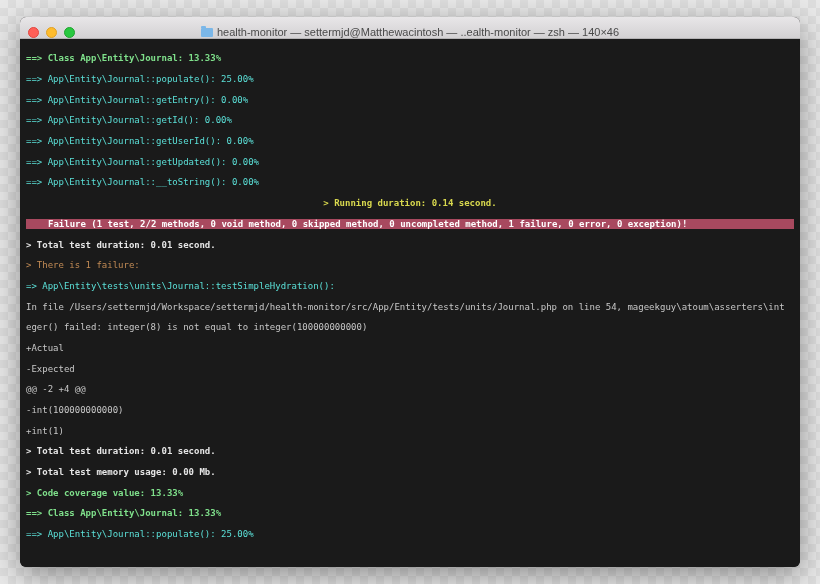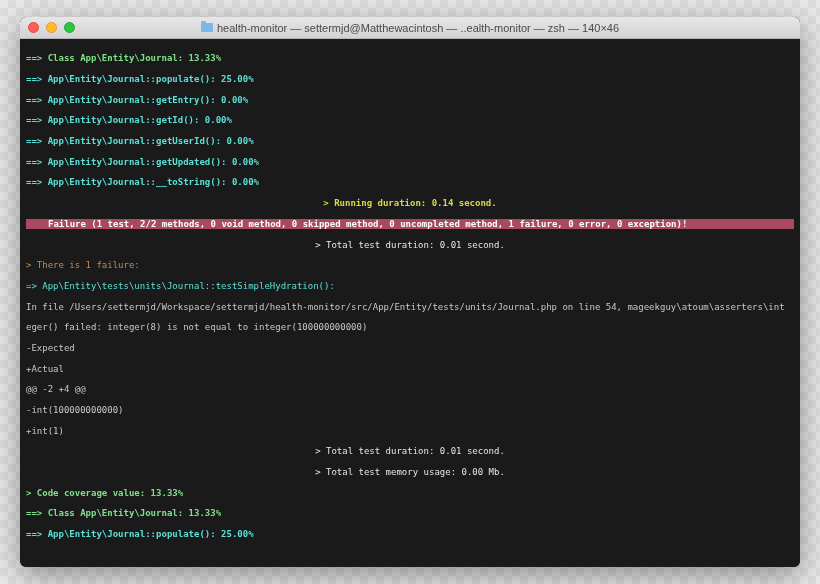--- a/index.html
+++ b/index.html
@@ -27,21 +27,21 @@
     box-shadow: 0 8px 30px rgba(0,0,0,.4);
     display: flex;
     flex-direction: column;
     overflow: hidden;
   }
   .titlebar {
     height: 22px;
     background: linear-gradient(#e8e6e8,#d3d1d3);
     border-bottom: 1px solid #b5b3b5;
     display: flex;
-    align-items: center;
+    align-items: flex-end;
     padding: 0 8px;
     position: relative;
   }
   .traffic { display: flex; gap: 7px; }
   .dot { width: 11px; height: 11px; border-radius: 50%; }
   .dot.red { background:#ff5f57; border:1px solid #e24640;}
   .dot.yel { background:#febc2e; border:1px solid #e1a124;}
   .dot.grn { background:#28c840; border:1px solid #1fa52f;}
   .ttl {
     position:absolute; left:0; right:0; text-align:center;
@@ -64,25 +64,25 @@
     padding: 4px 6px 2px 6px;
     font-family: "Menlo","Consolas",monospace;
     font-size: 9px;
     line-height: 1.15;
     color:#cfcfcf;
     overflow:hidden;
     white-space: pre;
     border-radius: 6px;
   }
   .term div { white-space: pre; }
-  .cyan  { color:#5be0d8; font-weight:bold; }
+  .cyan  { color:#5be0d8; font-weight:normal; }
   .cyan2 { color:#5be0d8; }
   .green { color:#7fe08b; font-weight:bold; }
   .yellow{ color:#d8d84e; font-weight:bold;text-align:center; }
-  .white { color:#e6e6e6; font-weight:normal;text-align:center; }
+  .white { color:#e6e6e6; font-weight:bold; }
   .plain { color:#c8c8c8; }
   .magentabar { background:#a8495f; color:#ffffff; font-weight:bold; display:block;padding-left:22px; }
   .autumn { color:#c28b55; font-weight:normal; }
 </style>
 </head>
 <body>
 
 <div class="window">
   <div class="titlebar">
     <div class="traffic">
@@ -104,22 +104,22 @@
 <div class="cyan">==&gt; App\Entity\Journal::getUserId(): 0.00%</div>
 <div class="cyan">==&gt; App\Entity\Journal::getUpdated(): 0.00%</div>
 <div class="cyan">==&gt; App\Entity\Journal::__toString(): 0.00%</div>
 <div class="yellow">&gt; Running duration: 0.14 second.</div>
 <div class="magentabar">Failure (1 test, 2/2 methods, 0 void method, 0 skipped method, 0 uncompleted method, 1 failure, 0 error, 0 exception)!</div>
 <div class="white">&gt; Total test duration: 0.01 second.</div>
 <div class="autumn">&gt; There is 1 failure:</div>
 <div class="cyan2">=&gt; App\Entity\tests\units\Journal::testSimpleHydration():</div>
 <div class="plain">In file /Users/settermjd/Workspace/settermjd/health-monitor/src/App/Entity/tests/units/Journal.php on line 54, mageekguy\atoum\asserters\int</div>
 <div class="plain">eger() failed: integer(8) is not equal to integer(100000000000)</div>
+<div class="plain">+Actual</div>
 <div class="plain">-Expected</div>
-<div class="plain">+Actual</div>
 <div class="plain">@@ -2 +4 @@</div>
 <div class="plain">-int(100000000000)</div>
 <div class="plain">+int(1)</div>
 <div class="white">&gt; Total test duration: 0.01 second.</div>
 <div class="white">&gt; Total test memory usage: 0.00 Mb.</div>
 <div class="green">&gt; Code coverage value: 13.33%</div>
 <div class="green">==&gt; Class App\Entity\Journal: 13.33%</div>
 <div class="cyan">==&gt; App\Entity\Journal::populate(): 25.00%</div>
 
 

